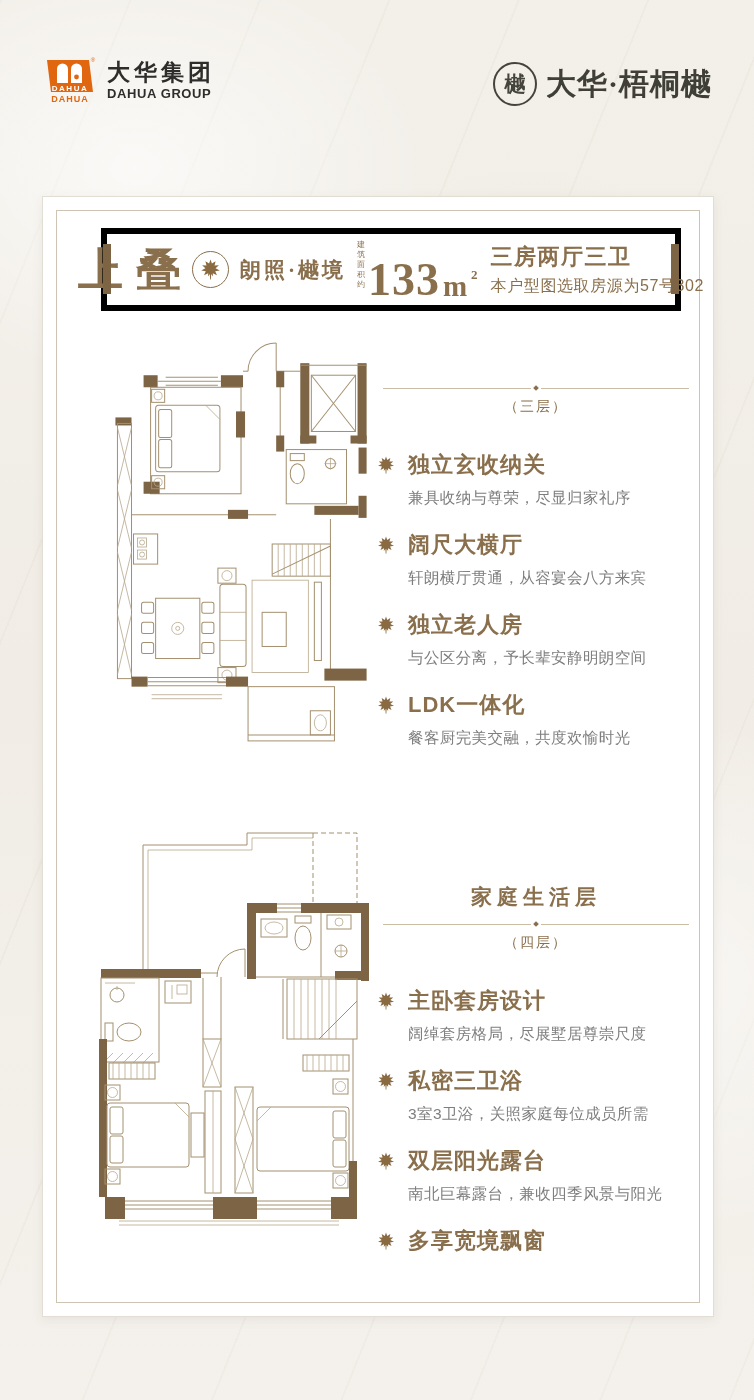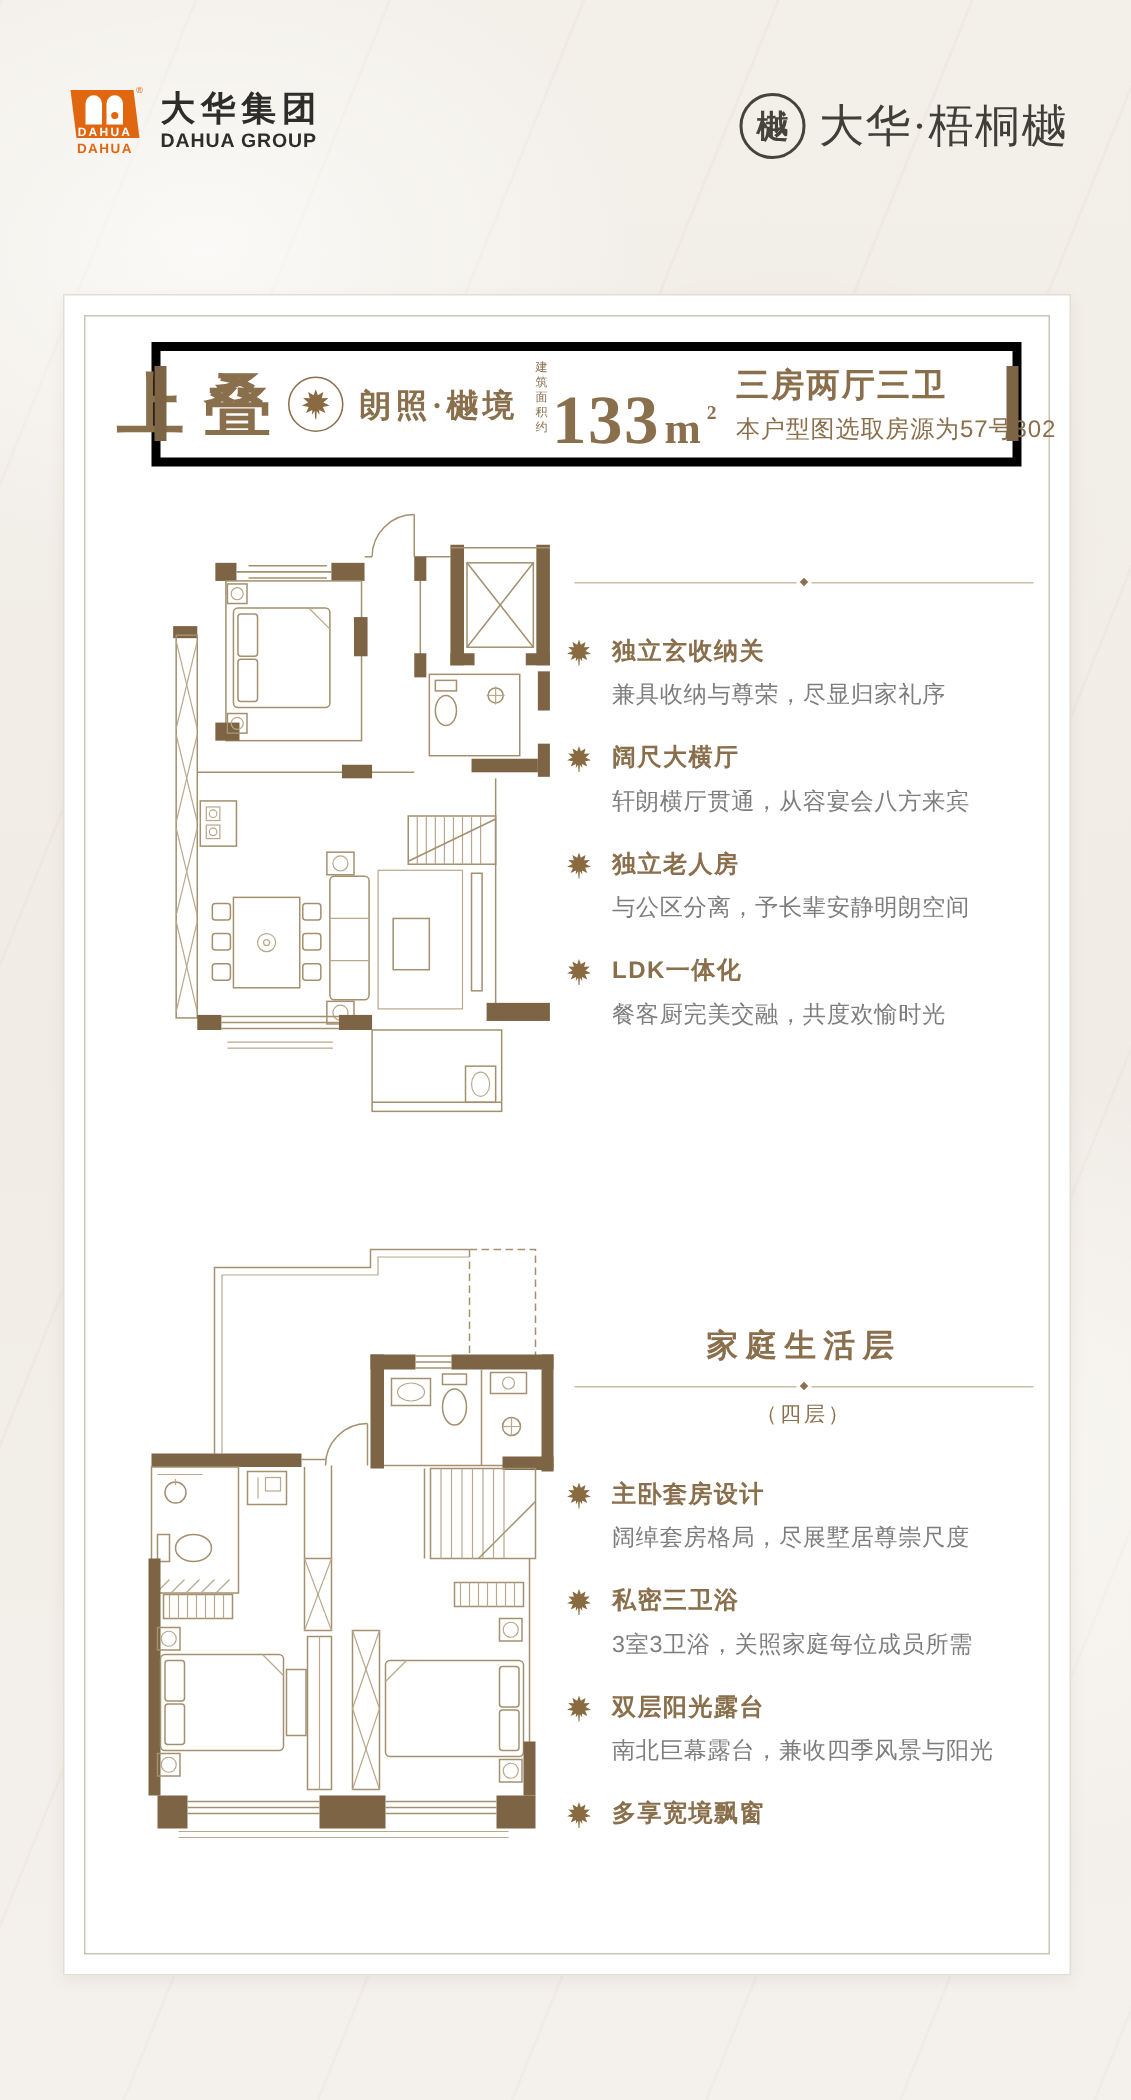--- a/index.html
+++ b/index.html
@@ -21,21 +21,21 @@
   
   .logo-left{position:absolute;left:44px;top:56px;display:flex;align-items:center;gap:11px;}
   .dahua-mark{position:relative;width:52px;height:48px;}
   .dahua-names{display:flex;flex-direction:column;line-height:1.05;}
   .dahua-cn{font-size:23px;font-weight:800;color:#2e2d2b;letter-spacing:4px;}
   .dahua-en{font-size:13px;font-weight:700;color:#2e2d2b;letter-spacing:.6px;margin-top:3px;}
   .logo-right{position:absolute;right:42px;top:62px;display:flex;align-items:center;gap:9px;}
   .seal{width:40px;height:40px;border:2.4px solid #45443c;border-radius:50%;
         display:flex;align-items:center;justify-content:center;
         font-family:"Liberation Serif",serif;font-weight:700;font-size:21px;color:#45443c;}
-  .project-name{font-family:"Liberation Serif",serif;font-size:30px;font-weight:400;
+  .project-name{font-family:"Liberation Serif",serif;font-size:30px;font-weight:700;
         color:#3f3e37;letter-spacing:1px;}
   
   .card{position:absolute;left:42px;top:196px;width:670px;height:1119px;background:#fff;
         border:1px solid #e3ded4;box-shadow:0 3px 10px rgba(90,80,60,.08);}
   .card-inner{position:absolute;inset:13px;border:1px solid #cdc4b4;pointer-events:none;}
   .bar-left,.bar-right{position:absolute;width:12px;height:228px;background:#7d6444;top:627px;}
   .bar-left{left:42px;}
   .bar-right{left:701px;height:224px;}
   
   .banner{position:absolute;left:58px;top:31px;width:568px;height:71px;
@@ -66,21 +66,21 @@
   .sec-2{left:334px;top:686px;}
   .sec-title{text-align:center;font-size:21px;font-weight:800;color:#8a6f4c;letter-spacing:5px;}
   .divider{display:flex;align-items:center;margin:11px 6px 8px 6px;}
   .divider .line{flex:1;height:1px;background:#c9bda3;}
   .divider .diamond{width:4px;height:4px;background:#8a6f4c;transform:rotate(45deg);margin:0 3px;}
   .sec-floor{text-align:center;font-size:14px;color:#8a6f4c;letter-spacing:2px;}
   .features{margin-top:34px;}
   .feature{margin-bottom:21px;}
   .feature-head{display:flex;align-items:center;gap:13px;}
   .feature-head svg{flex:0 0 auto;}
-  .feature-title{font-size:16px;font-weight:800;color:#8a6f4c;letter-spacing:1px;white-space:nowrap;}
+  .feature-title{font-size:22px;font-weight:800;color:#8a6f4c;letter-spacing:1px;white-space:nowrap;}
   .feature-desc{font-size:15.5px;color:#7e7e7e;margin:8px 0 0 31px;letter-spacing:.4px;white-space:nowrap;}
   
   .plan{position:absolute;}
   .plan-1{left:64px;top:130px;width:260px;height:434px;}
   .plan-2{left:52px;top:620px;width:286px;height:442px;}
   .fp .w{fill:#7d6444;stroke:none;}
   .fp .t{fill:none;stroke:#a4906f;stroke-width:1;}
   .fp .t2{fill:none;stroke:#b8a88c;stroke-width:.8;}
   .fp .td{fill:none;stroke:#a4906f;stroke-width:1;stroke-dasharray:5 3;}
   .leaf{fill:#8a6a41;}
@@ -429,20 +429,21 @@
         <line class="t2" x1="24" y1="408" x2="244" y2="408"></line>
       </g>
     </svg>
 
     <div class="sec sec-1">
       <div class="divider">
         <span class="line"></span>
           <span class="diamond"></span>
           <span class="line"></span>
       </div>
+      <div class="sec-floor">（三层）</div>
       <div class="features">
         <div class="feature">
           <div class="feature-head">
             <svg width="18" height="18" viewBox="0 0 24 24">
                 <use href="#leaf-shape" class="leaf"></use>
               </svg>
             <span class="feature-title">独立玄收纳关</span>
           </div>
           <div class="feature-desc">兼具收纳与尊荣，尽显归家礼序</div>
         </div>

